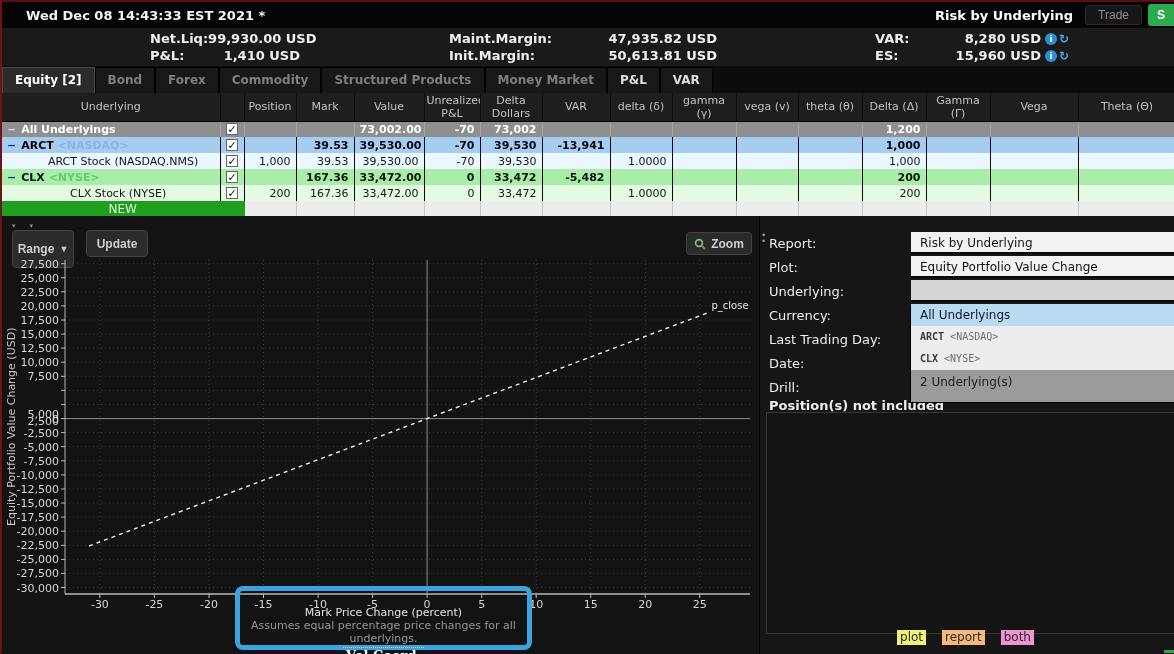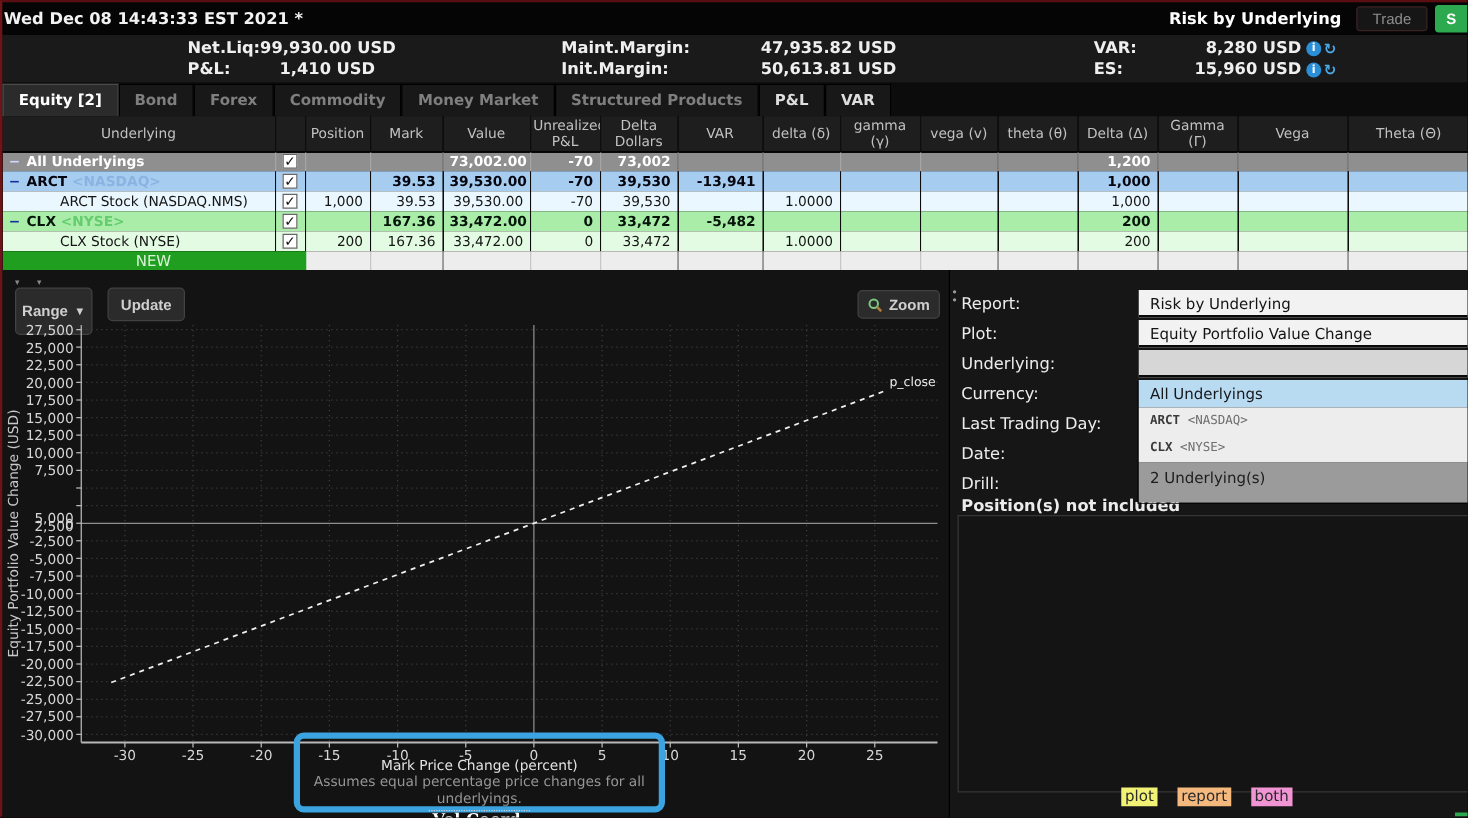--- a/index.html
+++ b/index.html
@@ -4,21 +4,21 @@
 <style>
   * { box-sizing: border-box; margin: 0; padding: 0; }
   html,body { width:1174px; height:654px; overflow:hidden; background:#000; }
   body { font-family:"DejaVu Sans","Liberation Sans",sans-serif; }
   .app { position:relative; width:1174px; height:654px; background:#101010;
          border-left:2px solid #6e1418; border-top:2px solid #5a0e12; border-bottom:2px solid #3a0a0c; }
 
   
   .topbar { position:absolute; left:0; top:0; width:100%; height:26px; background:#050505;
             display:flex; align-items:center; }
-  .win-title { color:#f2f2f2; font-size:13px; font-weight:bold; padding-left:1px; }
+  .win-title { color:#f2f2f2; font-size:13px; font-weight:bold; padding-left:24px; }
   .topbar-right { margin-left:auto; display:flex; align-items:center; gap:6px; padding-right:0; }
   .report-title { color:#fff; font-size:13px; font-weight:bold; margin-right:6px; }
   .btn-trade { background:#161616; color:#8d8d8d; border:1px solid #3a2226; border-radius:3px;
                font-size:12px; height:20px; padding:0 12px; cursor:pointer; }
   .btn-submit { background:#2daa4f; color:#fff; border:none; border-radius:3px 0 0 3px;
                 font-size:12px; font-weight:bold; height:22px; width:26px; cursor:pointer; }
 
   
   .summary { position:absolute; left:0; top:26px; width:100%; height:38px; background:#1a1a1a; }
   .sumgroup { position:absolute; top:2px; font-size:13px; font-weight:bold; color:#efefef; }
@@ -56,21 +56,21 @@
   tr.all .collapse { color:#cfd6ff; }
   tr.group-blue td { background:#a6cdf0; color:#05050f; font-weight:bold; }
   tr.group-blue .collapse { color:#16309a; }
   tr.group-blue .exch { color:#8ab3e2; }
   tr.leaf-blue td { background:#eaf7fe; color:#151515; }
   tr.leaf-blue .ucell { padding-left:46px; }
   tr.group-green td { background:#a9eda9; color:#05150a; font-weight:bold; }
   tr.group-green .collapse { color:#16309a; }
   tr.group-green .exch { color:#66cc70; }
   tr.leaf-green td { background:#e3fae3; color:#151515; }
-  tr.leaf-green .ucell { padding-left:46px;margin-top:47px; }
+  tr.leaf-green .ucell { padding-left:68px;margin-top:47px; }
   tr.newrow td { background:#ededed; border-right:1px solid #c6c6c6; }
   tr.newrow td.newcell { background:#1f9e1f; color:#d9f2d9; text-align:center; font-size:12px;
                          border-right:1px solid #1f9e1f; }
   td.cbcell { background:#f2f2f2; text-align:center; padding:0; }
   .cb { display:inline-block; width:12px; height:12px; background:#fff; border:1px solid #666;
         font-size:11px; line-height:11px; color:#111; text-align:center; cursor:pointer; }
 
   
   .lower { position:absolute; left:0; top:214px; width:1174px; height:440px; background:#131313; }
   .chartPane { position:absolute; left:0; top:0; width:757px; height:440px; }
@@ -178,22 +178,22 @@
           </span>
         </div>
       </div>
     </div>
 
   <div class="tabs" id="tabs">
       <div class="tab active">Equity [2]</div>
       <div class="tab dim">Bond</div>
       <div class="tab dim">Forex</div>
       <div class="tab dim">Commodity</div>
+      <div class="tab dim">Structured Products</div>
       <div class="tab dim">Money Market</div>
-      <div class="tab dim">Structured Products</div>
       <div class="tab">P&amp;L</div>
       <div class="tab">VAR</div>
     </div>
 
   <div class="riskTable">
     <table>
       <colgroup id="cols">
           <col style="width: 218px;">
           <col style="width: 24px;">
           <col style="width: 52px;">

